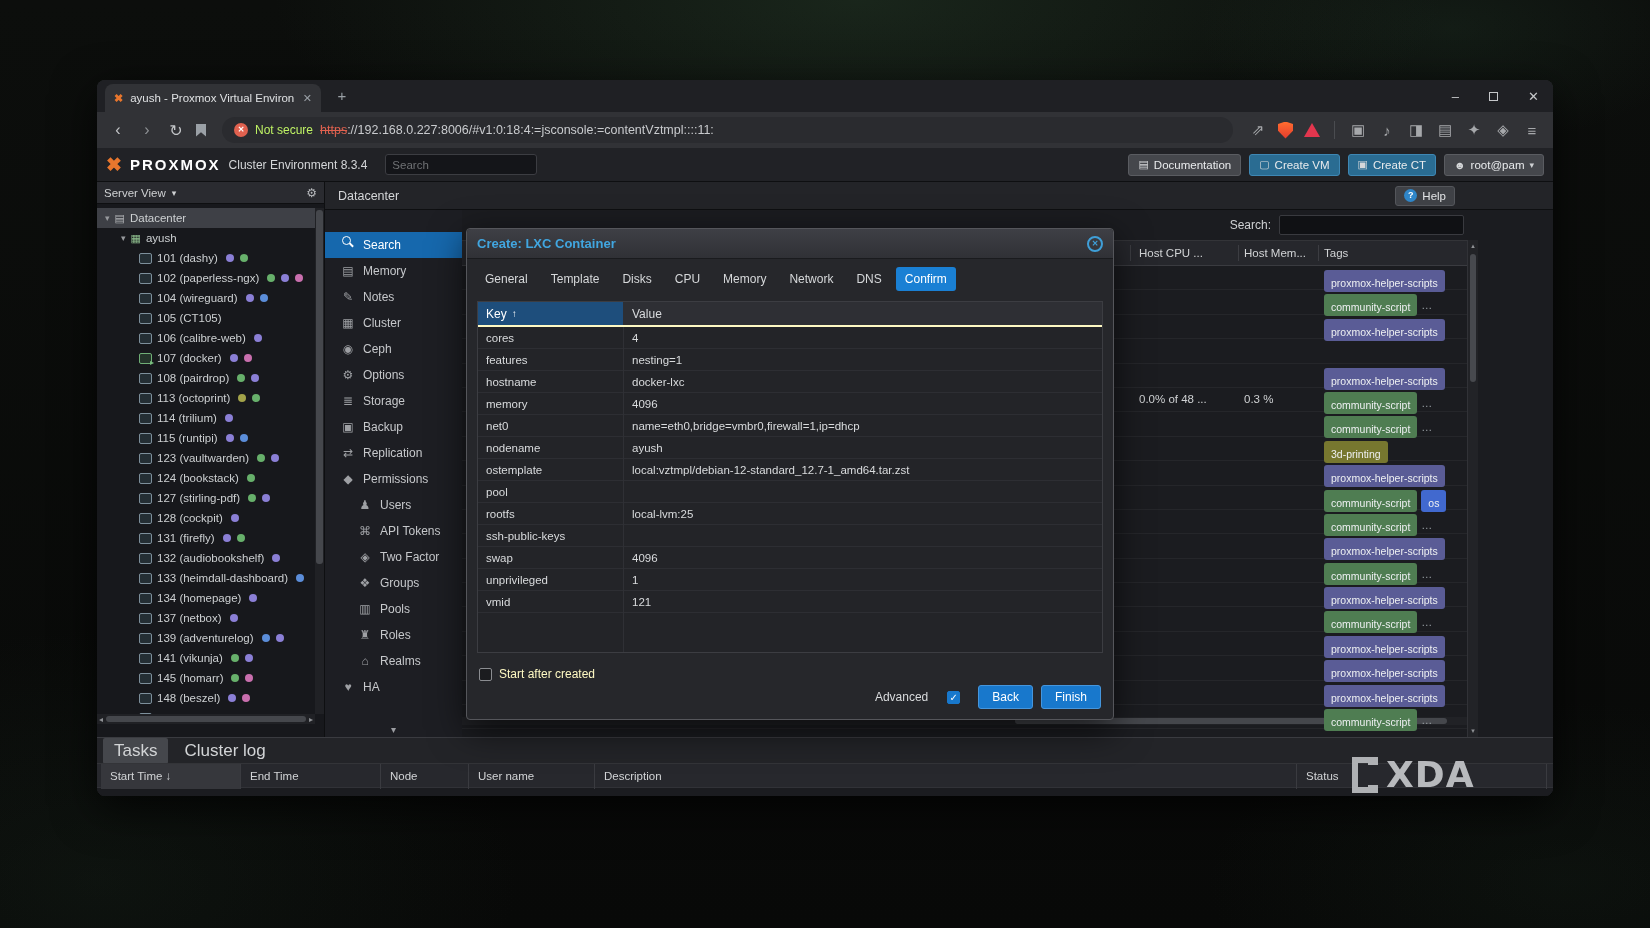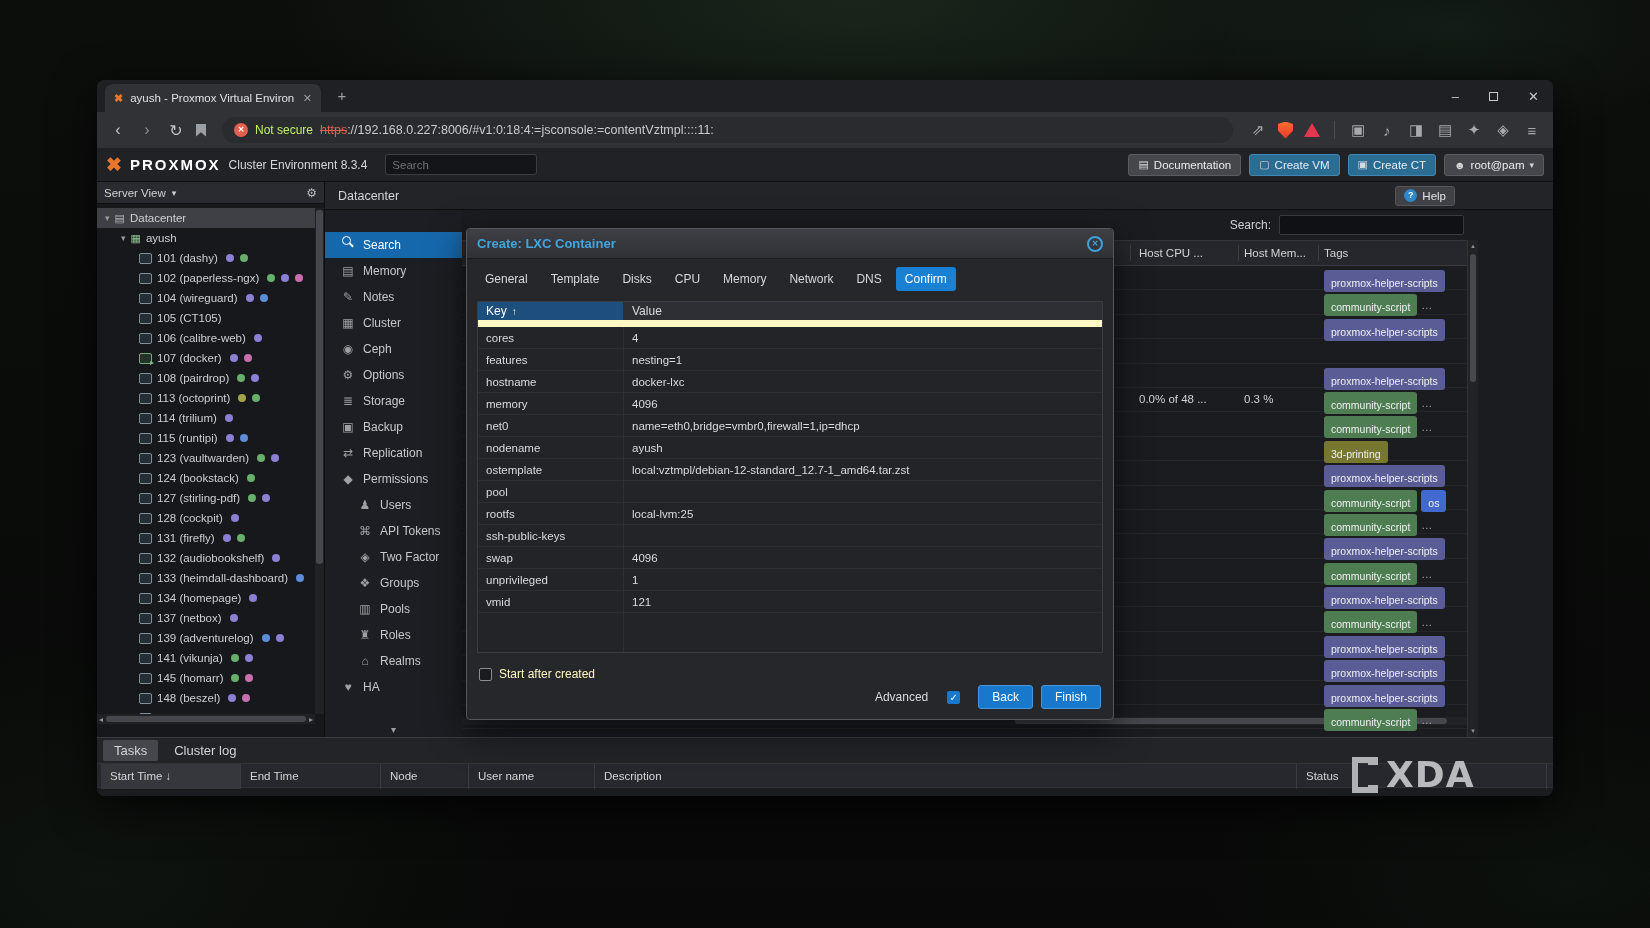--- a/index.html
+++ b/index.html
@@ -110,38 +110,38 @@
 
 .dialog{position:absolute;left:141px;top:18px;width:648px;height:492px;background:#26272b;border:1px solid #55565b;border-radius:4px;box-shadow:0 10px 36px rgba(0,0,0,.65);z-index:5}
 .dlg-title{height:30px;background:linear-gradient(#3e3f45,#303136);border-bottom:1px solid #1a1b1e;display:flex;align-items:center;padding:0 10px;border-radius:4px 4px 0 0}
 .dlg-title-text{color:#41a6e0;font-size:13px;font-weight:bold}
 .dlg-close{margin-left:auto;width:16px;height:16px;border:2px solid #3f9fd8;border-radius:50%;color:#3f9fd8;font-size:8px;line-height:12px;text-align:center;font-weight:bold}
 .dlg-tabs{height:32px;display:flex;align-items:flex-end;gap:5px;padding:0 9px}
 .dtab{padding:5px 9px;font-size:12px;color:#d6d8da;border-radius:3px}
 .dtab.active{background:#1a80d4;color:#fff}
 .dlg-table{position:absolute;left:10px;right:10px;top:72px;height:352px;border:1px solid #3c3d42;background:#232428}
 .dlg-table::after{content:"";position:absolute;left:145px;top:25px;bottom:0;width:1px;background:#2f3035}
-.dlg-thead{height:25px;background:#2e2f34;border-bottom:7px solid #fef9c3;display:flex}
+.dlg-thead{height:25px;background:#2e2f34;border-bottom:2px solid #fef9c3;display:flex}
 .th-key{width:145px;background:#1e4e7c;color:#fff;font-size:12px;display:flex;align-items:center;padding-left:8px;gap:5px}
 .sort{font-size:10px}
 .th-val{flex:1;color:#d9dbdd;font-size:12px;display:flex;align-items:center;padding-left:9px}
 .dlg-row{height:22px;display:flex;border-bottom:1px solid #2d2e33;font-size:11.5px;color:#d9dbdd}
 .dr-key{width:145px;padding-left:8px;display:flex;align-items:center}
 .dr-val{flex:1;padding-left:9px;display:flex;align-items:center;white-space:nowrap;overflow:hidden}
 .dlg-check{position:absolute;left:12px;top:438px;display:flex;align-items:center;gap:7px;font-size:12px;color:#fef9c3}
 .cb{min-width:13px;width:13px;height:13px;border:1px solid #8b8d91;background:#1b1c1f;border-radius:2px;font-size:10px;line-height:12px;text-align:center}
 .cb.checked{background:#1878cc;border-color:#1878cc;color:#fff}
 .dlg-footer{position:absolute;right:12px;bottom:10px;display:flex;align-items:center;gap:8px}
 .adv-label{font-size:12px;color:#d9dbdd;margin-right:11px}
 .cb.adv{margin-right:10px}
 .btn-blue{height:24px;padding:0 13px;background:#1878cc;border:1px solid #4596dd;border-radius:3px;color:#fff;font-size:12px;display:flex;align-items:center}
 
 .bottom-panel{height:59px;background:#1b1c20;border-top:1px solid #3a3b40;flex:none}
 .bp-tabs{height:25px;display:flex;align-items:center;gap:5px;padding:0 6px;background:#232428}
-.bp-tab{padding:3px 11px;font-size:13px;color:#d2d4d6;border-radius:2px}
+.bp-tab{padding:3px 11px;font-size:17px;color:#d2d4d6;border-radius:2px}
 .bp-tab.sel{background:#45474c}
 .bp-hdr{height:25px;background:#27282d;border-top:1px solid #333438;border-bottom:1px solid #313237;position:relative;font-size:11.5px;color:#d2d4d6}
 .bp-col{position:absolute;top:0;height:25px;line-height:25px;padding-left:9px;border-right:1px solid #3a3b40;white-space:nowrap;overflow:hidden}
 .bp-col.sorted{background:#36373c}
 
 .watermark{position:absolute;left:1352px;top:754px;display:flex;align-items:center;gap:8px;z-index:20;opacity:.95}
 .wm-ic{width:26px;height:36px;position:relative}
 .wm-ic::before{content:"";position:absolute;left:0;top:0;bottom:0;width:20px;border:6px solid #b7b9bc;border-right:none}
 .wm-ic::after{content:"";position:absolute;right:0;top:0;width:10px;height:8px;background:#b7b9bc;box-shadow:0 28px 0 0 #b7b9bc}
 .wm-tx{font-size:36px;font-weight:bold;letter-spacing:1px;color:#c0c2c5;font-family:"DejaVu Sans",sans-serif}

